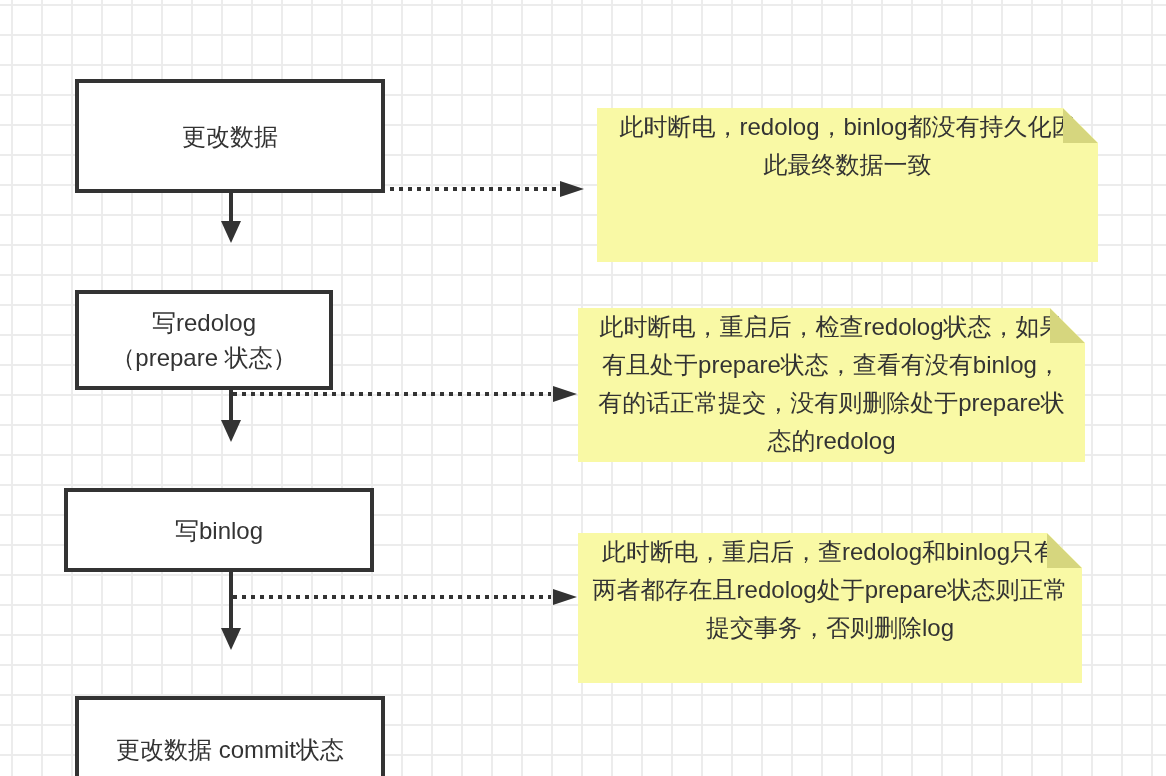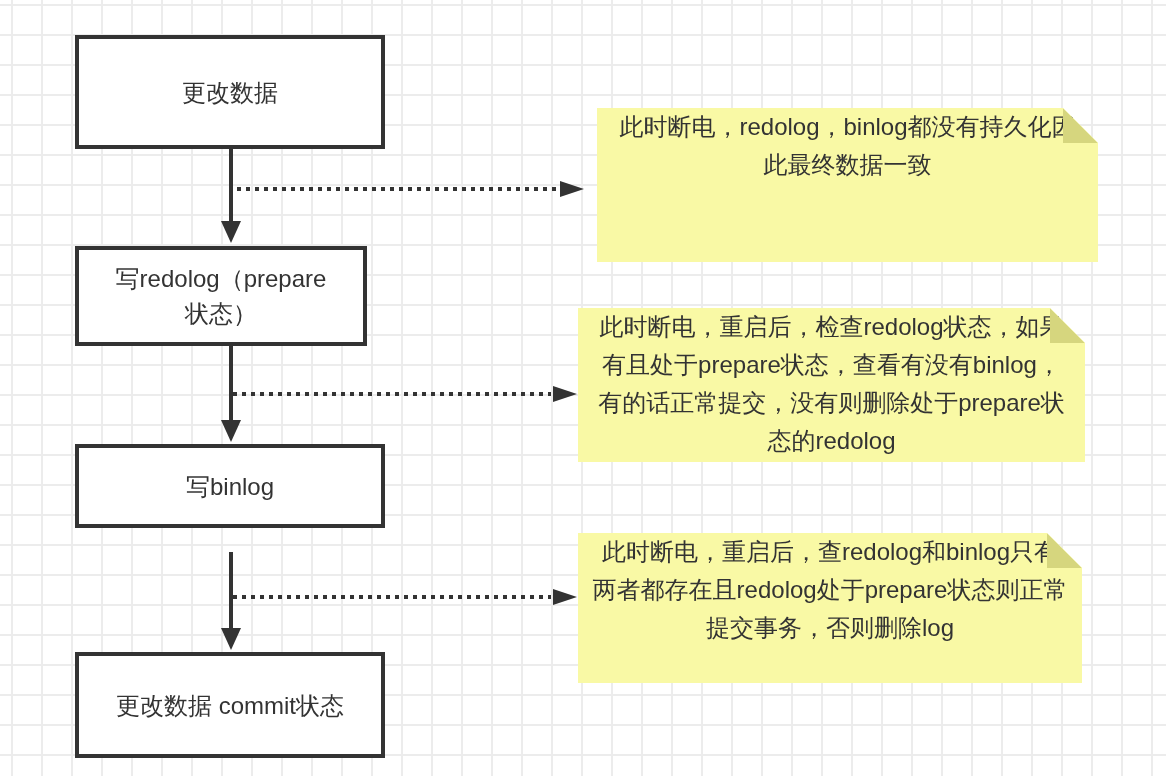--- a/index.html
+++ b/index.html
@@ -18,20 +18,21 @@
   .solid{stroke:var(--connector,#333333);stroke-width:4;}
   .dotted{stroke:var(--connector,#333333);stroke-width:4;stroke-dasharray:4 5;}
   .head{fill:var(--connector,#333333);stroke:none;}
   .node{
     position:absolute;box-sizing:border-box;
     border:4px solid var(--node-border,#333333);
     background:var(--node-fill,#ffffff);
     display:flex;align-items:center;justify-content:center;
     text-align:center;font-size:24px;line-height:35px;
     padding:0 22px;
+    margin-top:44px;
   }
   .note{
     position:absolute;box-sizing:border-box;
     background:var(--note-fill,#f9f9a5);
     clip-path:polygon(0 0, calc(100% - 35px) 0, 100% 35px, 100% 100%, 0 100%);
     display:flex;align-items:flex-start;justify-content:center;
     text-align:center;font-size:24px;line-height:38px;
     padding:0 14px;
   }
   .fold{
@@ -70,24 +71,24 @@
     </g>
     <g>
       <line class="dotted" x1="233" y1="597" x2="551" y2="597"></line>
       <polygon class="head" points="577,597 553,589 553,605"></polygon>
     </g>
   </svg>
 
   <div class="node" style="left:75px;top:35px;width:310px;height:114px">
     <span>更改数据</span>
   </div>
-  <div class="node" style="left:75px;top:246px;width:292px;height:100px">
+  <div class="node" style="left:75px;top:246px;width:258px;height:100px">
     <span>写redolog（prepare 状态）</span>
   </div>
-  <div class="node" style="left:75px;top:444px;width:310px;height:84px">
+  <div class="node" style="left:64px;top:444px;width:310px;height:84px">
     <span>写binlog</span>
   </div>
   <div class="node" style="left:75px;top:652px;width:310px;height:106px">
     <span>更改数据 commit状态</span>
   </div>
 
   <div class="note" style="left:597px;top:108px;width:501px;height:154px">
     <i class="fold"></i>
     <span>此时断电，redolog，binlog都没有持久化因此最终数据一致</span>
   </div>

